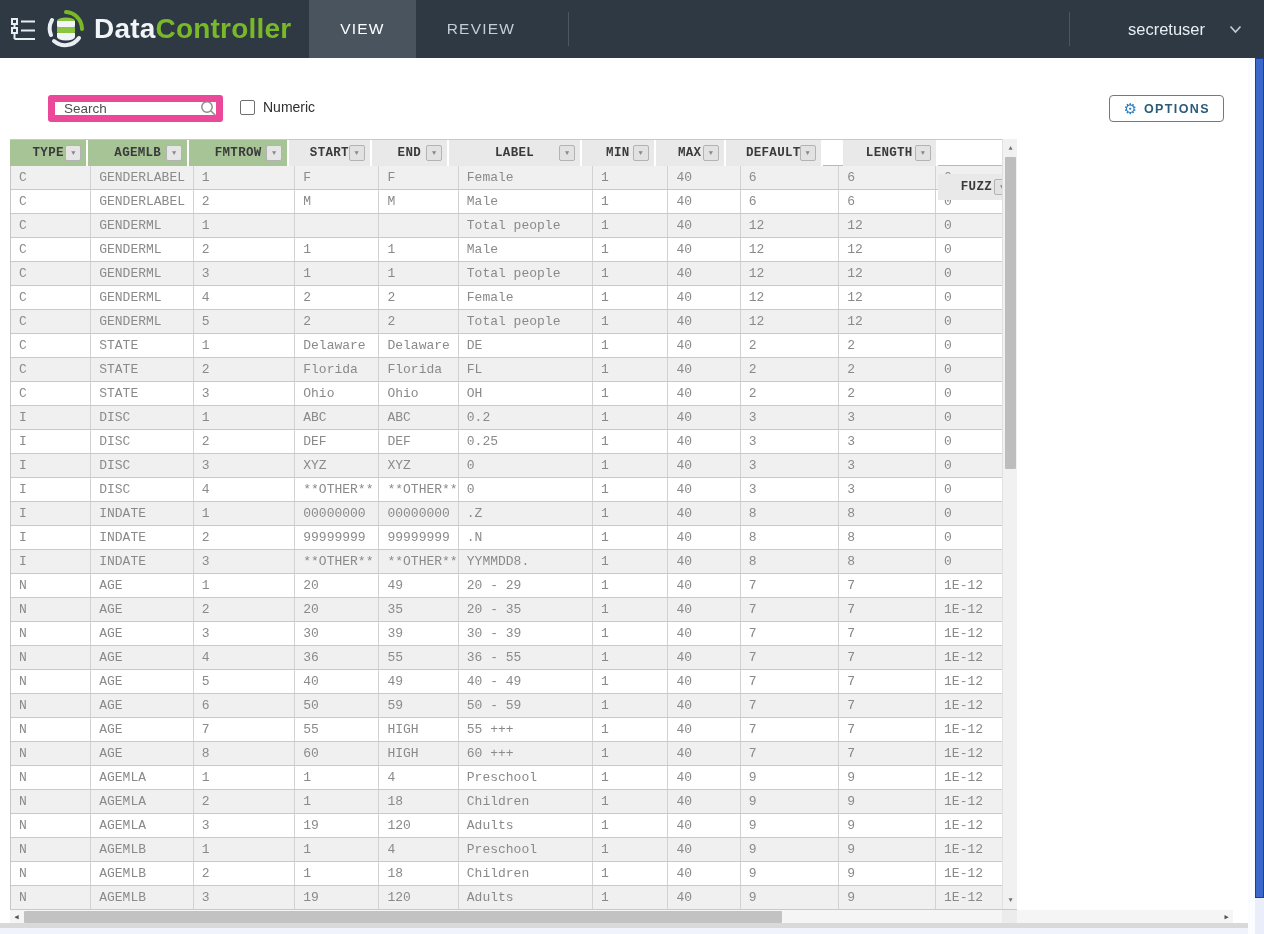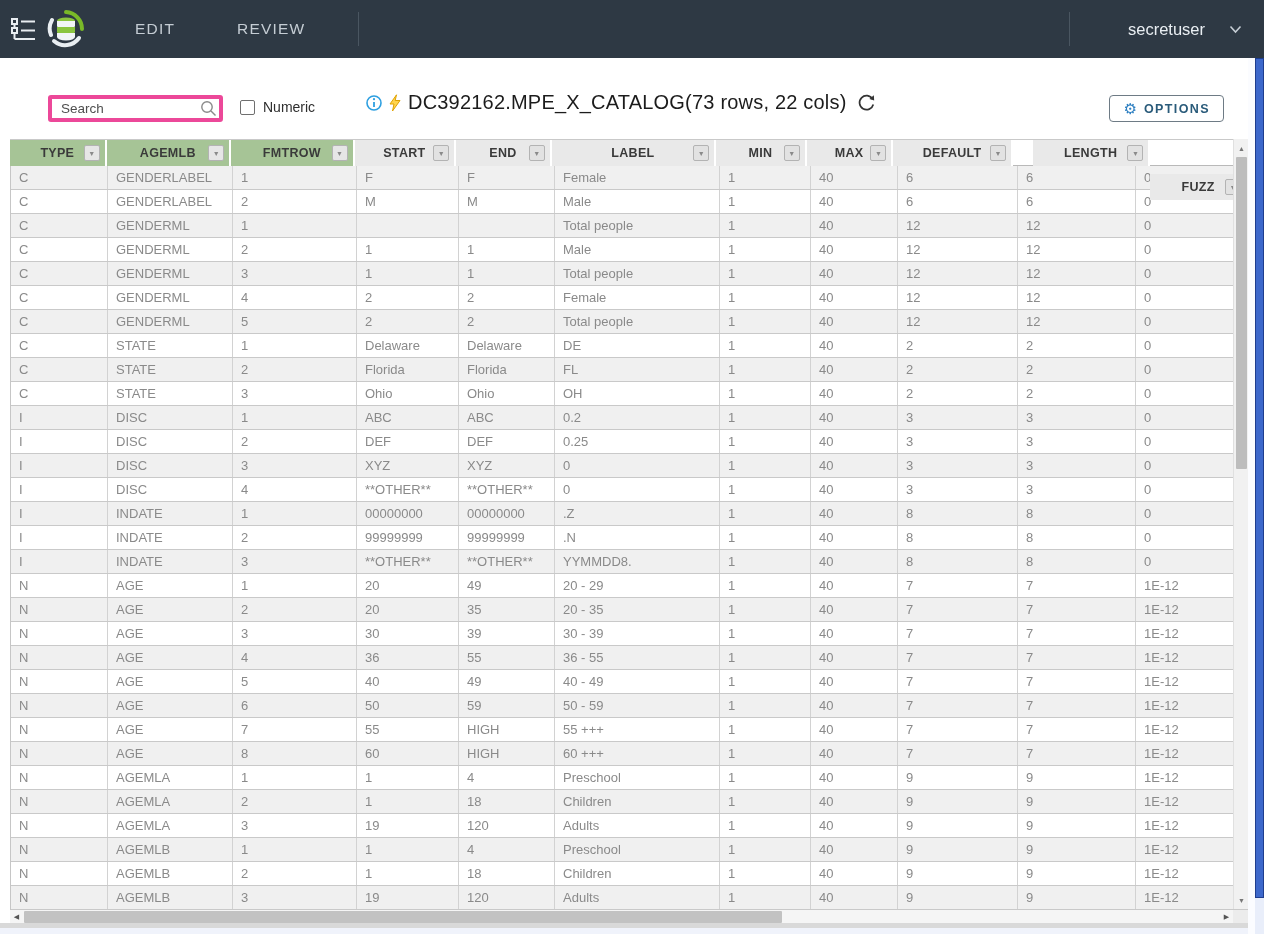--- a/index.html
+++ b/index.html
@@ -18,34 +18,34 @@
   .tab { display:flex; align-items:center; justify-content:center; padding:0 31px; font-size:15.5px; letter-spacing:1.2px; color:#c5cdd4; cursor:pointer; }
   .tab.active { background:#49545f; color:#ffffff; }
   .nav-div { width:1px; background:#4a5661; margin:12px 0 12px 22px; }
   .nav-right { margin-left:auto; display:flex; align-items:center; padding-right:22px; }
   .nav-right .user-div { width:1px; height:34px; background:#4a5661; margin-right:58px; }
   .username { color:#e9eef2; font-size:16.5px; margin-right:24px; }
 
   
   .toolbar { position:absolute; top:58px; left:0; width:1255px; height:81px; background:#ffffff; }
   .search-wrap { position:absolute; left:48px; top:37px; width:175px; height:27px; }
-  .search-input { width:100%; height:100%; border:4px solid #ec4899; border-radius:3px; padding:0 28px 0 9px; font-size:13.5px; color:#333; font-family:"Liberation Sans",sans-serif; outline:none; }
+  .search-input { width:100%; height:100%; border:7px solid #ec4899; border-radius:3px; padding:0 28px 0 9px; font-size:13.5px; color:#333; font-family:"Liberation Sans",sans-serif; outline:none; }
   .search-input::placeholder { color:#4f4f4f; }
   .search-ico { position:absolute; right:6px; top:5px; }
   .numeric-wrap { position:absolute; left:240px; top:41px; display:flex; align-items:center; gap:8px; }
   .numeric-cb { appearance:none; -webkit-appearance:none; width:15px; height:15px; border:1px solid #6f6f6f; border-radius:2px; background:#fff; cursor:pointer; }
   .numeric-label { font-size:14px; color:#2e2e2e; }
   .title-group { position:absolute; left:366px; top:33px; display:flex; align-items:center; gap:7px; }
   .page-title { font-size:20px; color:#1c1c1c; letter-spacing:0.2px; white-space:nowrap; }
   .options-btn { position:absolute; right:31px; top:37px; height:27px; padding:0 13px; border:1px solid #6e7b85; border-radius:4px; background:#fff; display:flex; align-items:center; gap:7px; cursor:pointer; }
   .options-btn .gear { color:#2d7fc1; font-size:15px; line-height:1; }
   .options-btn .opt-label { font-size:12.5px; font-weight:bold; letter-spacing:1.4px; color:#2a5b7a; }
 
   
-  .grid-wrap { position:absolute; left:10px; top:139px; width:1238px; }
+  .grid-wrap { position:absolute; left:10px; top:139px; width:1007px;font-family:Liberation Mono, monospace; }
   .grid-header { display:flex; height:26px; background:#fff; border-top:1px solid #c9c9c9; }
   .hcell { position:relative; height:26px; background:#e9e9e9; border-right:2px solid #ffffff; display:flex; align-items:center; justify-content:center; cursor:pointer; }
   .hcell.accent { background:#a6c496; }
   .hcell .hlabel { font-size:12.5px; font-weight:bold; color:#3a3a3a; letter-spacing:0.3px; }
   .fbtn { position:absolute; right:5px; top:5px; width:16px; height:16px; background:#e2e2e2; border:1px solid #b3b3b3; border-radius:2px; font-size:7px; color:#8a8a8a; display:flex; align-items:center; justify-content:center; cursor:pointer; }
   .hcell.accent .fbtn { background:#e6e6e6; }
   .grid-body { border-left:1px solid #c6c6c6; border-top:1px solid #b9b9b9; }
   .grow { display:flex; height:24px; border-bottom:1px solid #c9c9c9; background:#fff; }
   .grow.odd { background:#f0f0f0; }
   .gcell { height:100%; border-right:1px solid #d2d2d2; padding:0 6px 0 8px; font-size:13px; color:#8a8a8a; display:flex; align-items:center; overflow:hidden; white-space:nowrap; }
@@ -94,24 +94,25 @@
     <div class="logo">
       <svg width="40" height="40" viewBox="0 0 40 40">
         <path d="M 20 3 A 17 17 0 0 1 36 20" stroke="#79b928" stroke-width="4" fill="none" stroke-linecap="round"></path>
         <path d="M 33 29 A 17 17 0 0 1 8 32" stroke="#e9eef2" stroke-width="4" fill="none" stroke-linecap="round"></path>
         <path d="M 5 26 A 17 17 0 0 1 6 11" stroke="#e9eef2" stroke-width="4" fill="none" stroke-linecap="round"></path>
         <ellipse cx="20" cy="12" rx="9" ry="3.4" fill="#8bc53f"></ellipse>
         <path d="M11 12 v5 a9 3.4 0 0 0 18 0 v-5" fill="#f2f5f7"></path>
         <path d="M11 18 v5 a9 3.4 0 0 0 18 0 v-5" fill="#8bc53f"></path>
         <path d="M11 24 v4 a9 3.4 0 0 0 18 0 v-4" fill="#f2f5f7"></path>
       </svg>
+      <div class="brand"><span class="b1">Data</span><span class="b2">Controller</span></div>
     </div>
   </div>
   <nav class="tabs">
-    <div class="tab">EDIT</div>
+    <div class="tab active">VIEW</div>
     <div class="tab">REVIEW</div>
   </nav>
   <div class="nav-div"></div>
   <div class="nav-right">
     <div class="user-div"></div>
     <span class="username">secretuser</span>
     <svg width="13" height="9" viewBox="0 0 13 9">
       <polyline points="1.5,1.5 6.5,7 11.5,1.5" stroke="#c5cdd4" stroke-width="1.6" fill="none"></polyline>
     </svg>
   </div>
@@ -121,35 +122,20 @@
   <div class="search-wrap">
     <input class="search-input" type="text" placeholder="Search" style="">
     <svg class="search-ico" width="17" height="17" viewBox="0 0 17 17">
       <circle cx="7" cy="7" r="5.2" stroke="#8a8a8a" stroke-width="1.4" fill="none"></circle>
       <line x1="11" y1="11" x2="15.5" y2="15.5" stroke="#8a8a8a" stroke-width="1.4"></line>
     </svg>
   </div>
   <div class="numeric-wrap">
     <input type="checkbox" class="numeric-cb" style="">
     <span class="numeric-label">Numeric</span>
-  </div>
-  <div class="title-group">
-    <svg width="16" height="16" viewBox="0 0 16 16">
-      <circle cx="8" cy="8" r="7" stroke="#2d9fe0" stroke-width="1.6" fill="none"></circle>
-      <line x1="8" y1="7" x2="8" y2="12" stroke="#2d9fe0" stroke-width="1.8"></line>
-      <circle cx="8" cy="4.2" r="1.1" fill="#2d9fe0"></circle>
-    </svg>
-    <svg width="12" height="18" viewBox="0 0 12 18">
-      <polygon points="7.5,0.8 1,10 5,10 3.5,17 11,6.5 6.2,6.5" fill="#ffd44d" stroke="#e0a200" stroke-width="1"></polygon>
-    </svg>
-    <span class="page-title">DC392162.MPE_X_CATALOG(73 rows, 22 cols)</span>
-    <svg width="19" height="19" viewBox="0 0 19 19" style="margin-left:3px;">
-      <path d="M 15.5 6 A 7 7 0 1 0 16.3 11.5" stroke="#333" stroke-width="1.7" fill="none"></path>
-      <polygon points="16.8,2.2 17.2,7.6 12.4,6.1" fill="#333"></polygon>
-    </svg>
   </div>
   <button class="options-btn">
     <span class="gear">⚙</span>
     <span class="opt-label">OPTIONS</span>
   </button>
 </div>
 
 <div class="grid-wrap">
   <div class="grid-header" id="grid-header">
       <div class="hcell accent" style="width: 97px;">

